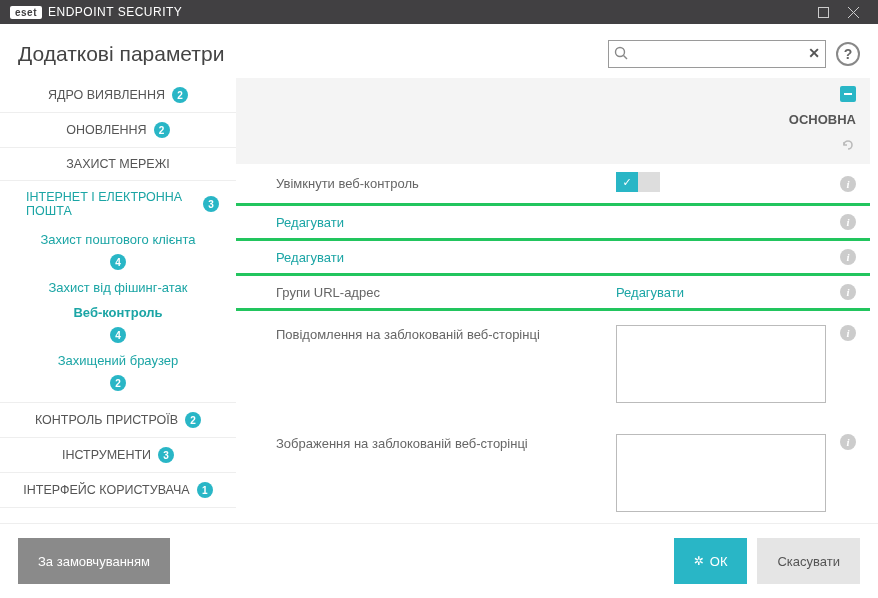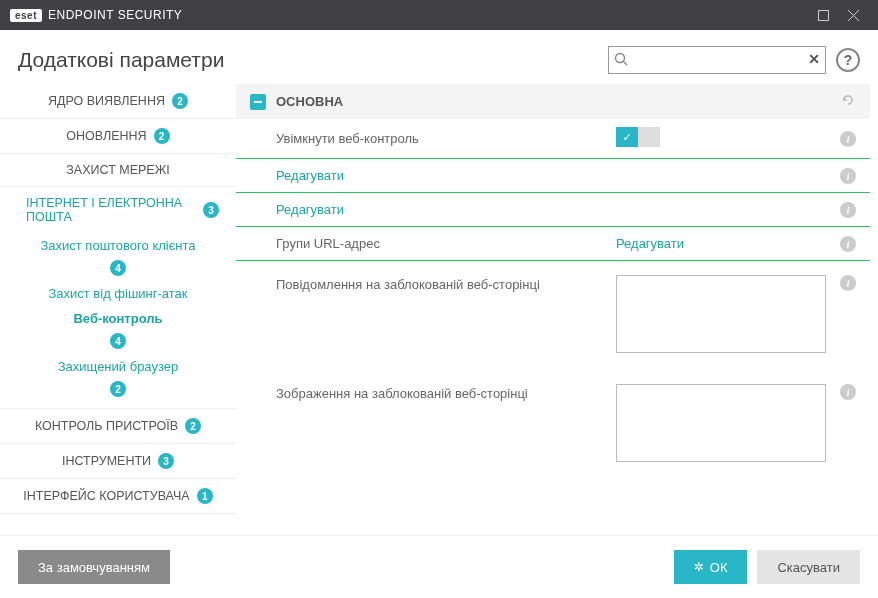--- a/index.html
+++ b/index.html
@@ -1,19 +1,19 @@
 <!DOCTYPE html>
 <html><head>
 <meta charset="utf-8">
 <style>
   * { box-sizing: border-box; margin: 0; padding: 0; }
   body { font-family: "Segoe UI", Arial, sans-serif; font-size: 13px; color: #444; background: #fff; width: 878px; height: 598px; overflow: hidden; display: flex; flex-direction: column; }
 
   
-  .titlebar { background: #414042; color: #fff; height: 30px; display: flex; align-items: center; padding: 0 10px; }
+  .titlebar { background: #414042; color: #fff; height: 24px; display: flex; align-items: center; padding: 0 10px; }
   .titlebar .logo { display: flex; align-items: center; gap: 6px; font-size: 12px; letter-spacing: 0.5px; }
   .titlebar .eset-badge { background: #fff; color: #414042; font-weight: bold; font-size: 10px; padding: 1px 5px; border-radius: 2px; }
   .titlebar .product { font-weight: 300; }
   .titlebar .spacer { flex: 1; }
   .titlebar .win-btn { width: 30px; height: 30px; display: flex; align-items: center; justify-content: center; cursor: pointer; }
   .titlebar .win-btn svg { stroke: #ccc; }
 
   
   .header { display: flex; align-items: center; padding: 16px 18px 10px 18px; gap: 10px; }
   .header h1 { font-size: 21px; font-weight: 400; color: #444; flex: 1; }
@@ -31,48 +31,48 @@
   .nav-item.teal, .sub-item.teal { color: #1ba5a5; }
   .sub-item { font-size: 13px; padding: 5px 16px; text-transform: none; flex-direction: column; }
   .sub-item.active { color: #1ba5a5; font-weight: bold; }
   .nav-item.with-subs { border-bottom: none; padding-left: 25px; }
   .sub-block { border-bottom: 1px solid #eee; padding-bottom: 6px; }
   .badge { background: #29b6c6; color: #fff; border-radius: 50%; width: 16px; height: 16px; font-size: 10px; display: inline-flex; align-items: center; justify-content: center; font-weight: bold; }
 
   .content { flex: 1; overflow-y: auto; padding: 0 8px 0 0; }
 
   
-  .section-head { background: #f4f4f4; display: flex; align-items: center; padding: 8px 14px; gap: 10px; }
+  .section-head { background: #f4f4f4; display: flex; align-items: flex-end; padding: 8px 14px; gap: 10px; flex-direction: column; }
   .collapse-btn { width: 16px; height: 16px; background: #29b6c6; color: #fff; display: flex; align-items: center; justify-content: center; cursor: pointer; border-radius: 2px; font-weight: bold; }
   .section-head .title { font-weight: bold; text-transform: uppercase; font-size: 13px; color: #555; flex: 1; }
   .revert-icon { color: #bbb; cursor: pointer; }
 
   
-  .row { display: flex; align-items: center; padding: 8px 14px 8px 40px; border-bottom: 1px solid #22c55e; min-height: 34px; }
+  .row { display: flex; align-items: center; padding: 8px 14px 8px 40px; border-bottom: 3px solid #22c55e; min-height: 34px; }
   .row.noborder { border-bottom: none; }
   .row .label { flex: 0 0 340px; color: #666; font-size: 13px; }
   .row .control { flex: 0 0 210px; }
   .row .info { color: #bbb; margin-left: auto; cursor: pointer; }
 
   .link { color: #1ba5a5; cursor: pointer; font-size: 13px; }
 
   
   .toggle { width: 44px; height: 20px; background: #ddd; position: relative; display: inline-block; cursor: pointer; }
   .toggle .knob { position: absolute; width: 22px; height: 20px; background: #29b6c6; left: 0; top: 0; display: flex; align-items: center; justify-content: center; }
   .toggle .knob::after { content: "✓"; color: #fff; font-size: 11px; }
 
   .textarea { width: 210px; height: 78px; border: 1px solid #bbb; resize: none; font-family: inherit; font-size: 12px; padding: 4px; }
 
   .row.tall { align-items: flex-start; padding-top: 14px; padding-bottom: 14px; }
   .row.tall .label { padding-top: 2px; }
 
   
   .footer { border-top: 1px solid #eee; padding: 14px 18px; display: flex; align-items: center; gap: 10px; }
   .footer .spacer { flex: 1; }
-  .btn { height: 34px; padding: 0 20px; border: none; font-size: 13px; cursor: pointer; display: inline-flex; align-items: center; gap: 6px; }
+  .btn { height: 46px; padding: 0 20px; border: none; font-size: 13px; cursor: pointer; display: inline-flex; align-items: center; gap: 6px; }
   .btn.gray { background: #8a8a8a; color: #fff; }
   .btn.light { background: #e5e5e5; color: #555; }
   .btn.teal { background: #29b6c6; color: #fff; }
   .btn.teal .gear { font-size: 12px; }
 
   .info-i { width:16px;height:16px;border-radius:50%;background:#ccc;color:#fff;display:inline-flex;align-items:center;justify-content:center;font-style:italic;font-family:Georgia,serif;font-size:11px;font-weight:bold; }
 </style>
 </head>
 <body>
 

